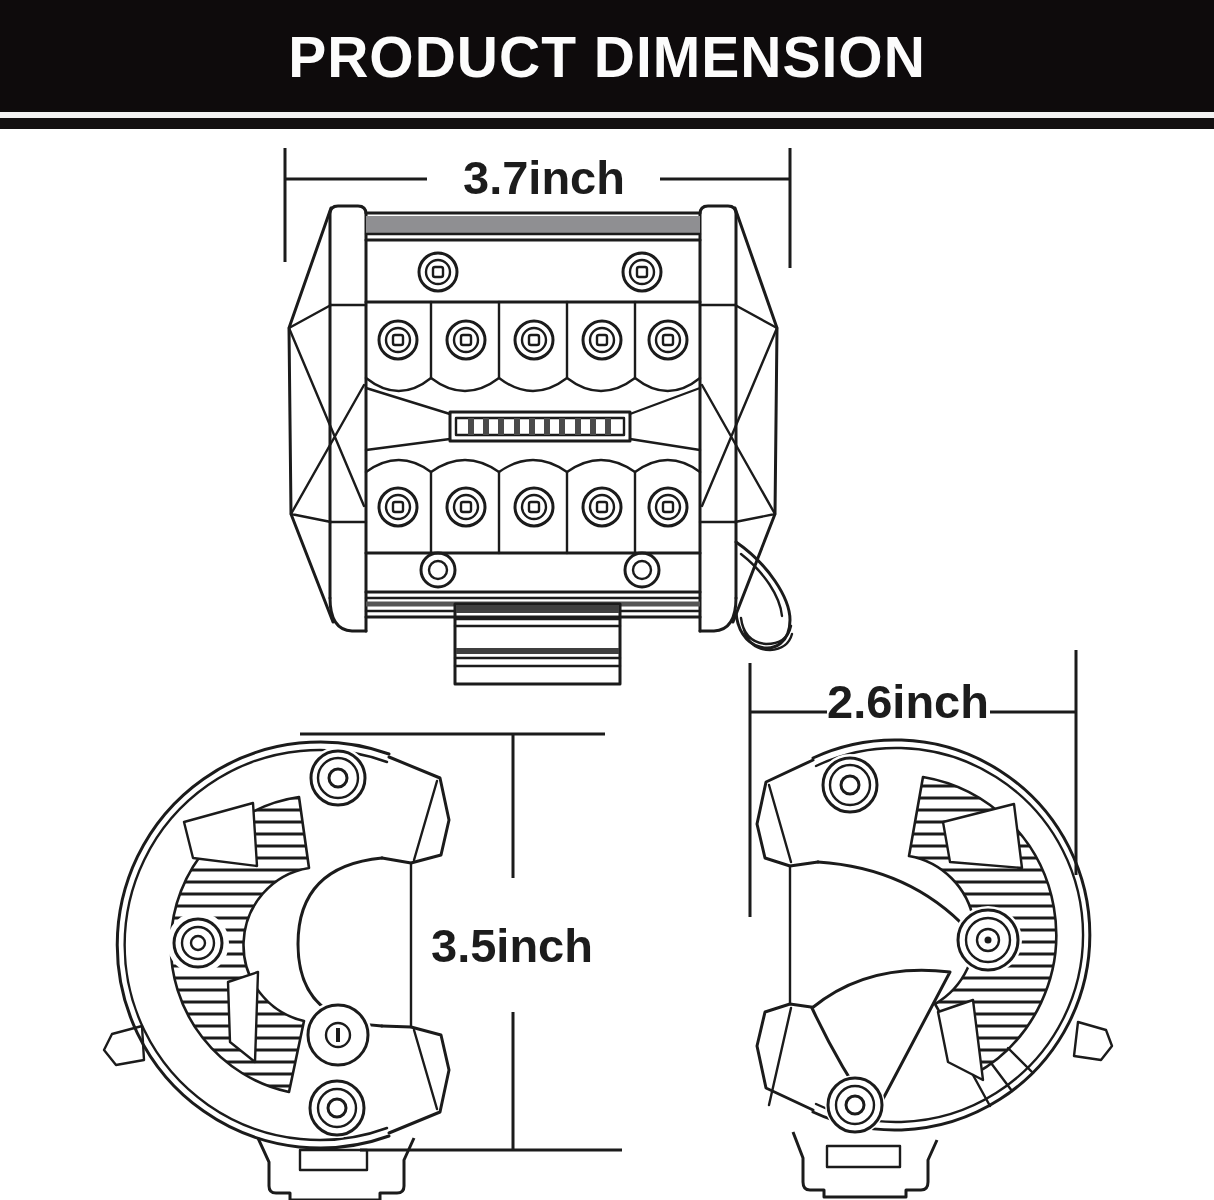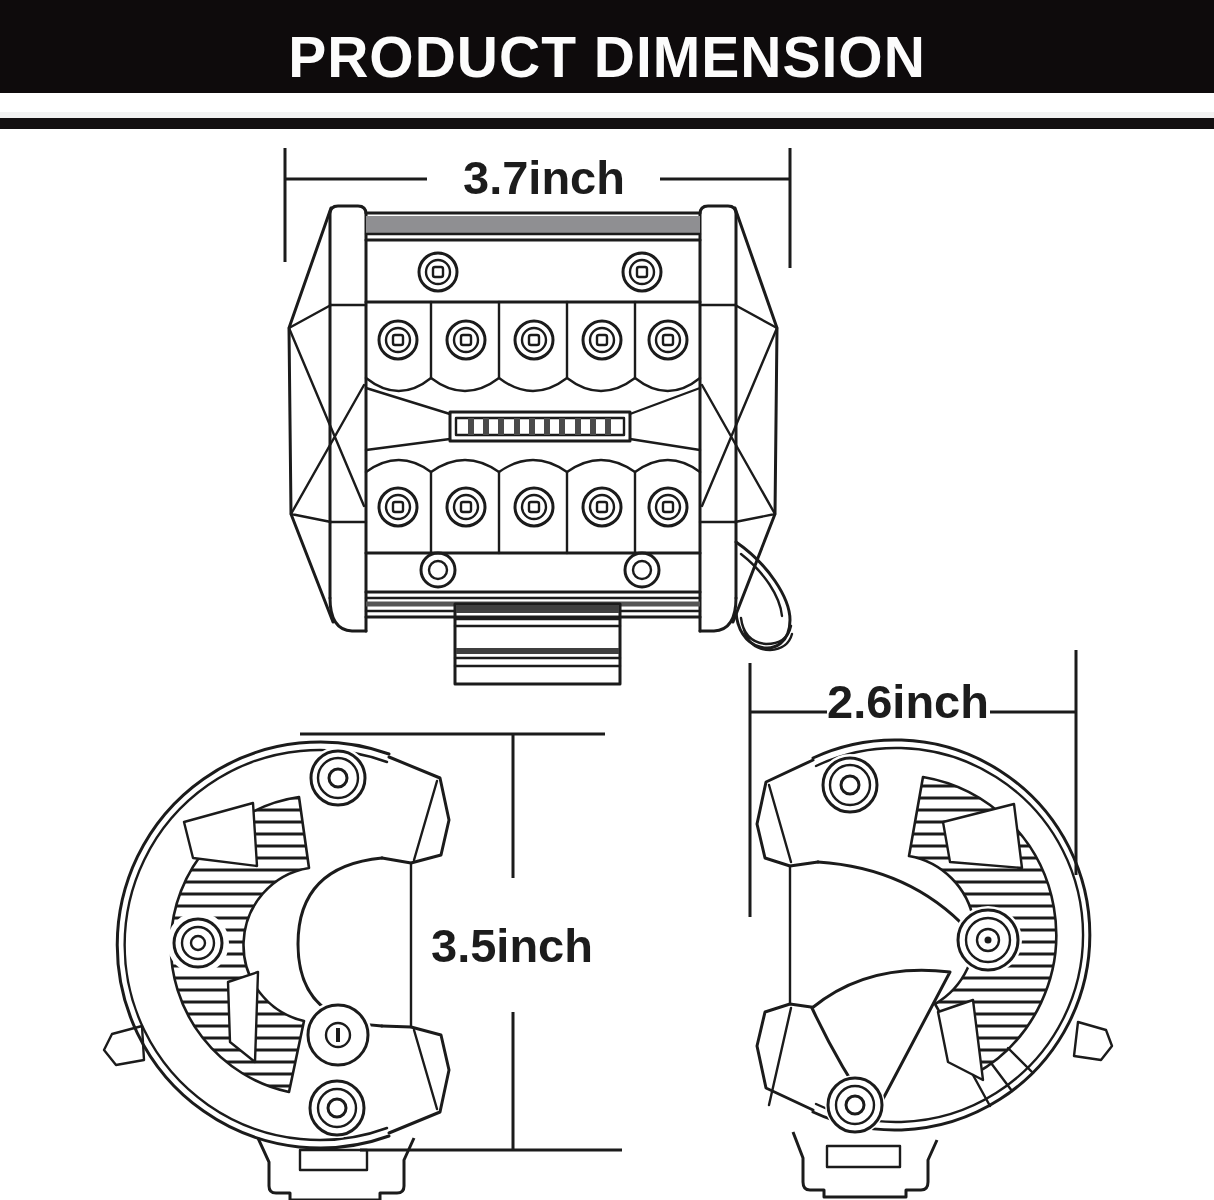--- a/index.html
+++ b/index.html
@@ -1,18 +1,18 @@
 <!DOCTYPE html>
 <html><head>
 <meta charset="utf-8">
 <style>
   html,body{margin:0;padding:0;background:#ffffff;}
   .page{position:relative;width:1214px;height:1200px;background:#ffffff;overflow:hidden;
         font-family:"Liberation Sans",sans-serif;}
-  .hdr{position:absolute;left:0;top:0;width:1214px;height:93px;background:#0e0b0c;}
+  .hdr{position:absolute;left:0;top:0;width:1214px;height:112px;background:#0e0b0c;}
   .hdr-title{width:100%;height:112px;line-height:114px;text-align:center;color:#fcfcfc;
              font-size:57px;font-weight:bold;letter-spacing:1px;}
   .hdr-stripe{position:absolute;left:0;top:112px;width:1214px;height:6px;background:#f2f2f2;}
   .hdr-under{position:absolute;left:0;top:118px;width:1214px;height:11px;background:#131011;}
   svg.diagram{position:absolute;left:0;top:0;width:1214px;height:1200px;}
   .ln{stroke:#1b1b1b;fill:none;stroke-width:3;stroke-linecap:round;stroke-linejoin:round;}
   .ln2{stroke:#1b1b1b;fill:none;stroke-width:2.4;stroke-linecap:round;stroke-linejoin:round;}
   .wfill{fill:#ffffff;stroke:#1b1b1b;stroke-width:3;stroke-linejoin:round;}
   .wfill2{fill:#ffffff;stroke:#1b1b1b;stroke-width:2.4;stroke-linejoin:round;}
   .dim{stroke:#1b1b1b;stroke-width:3;fill:none;}

